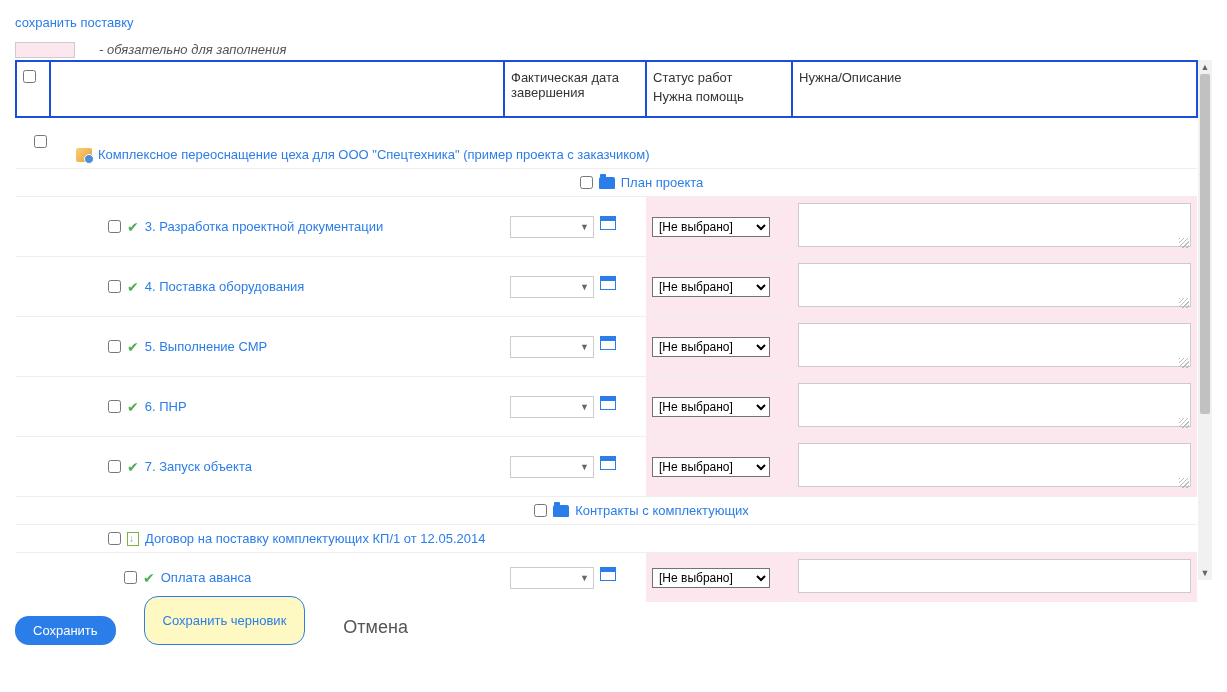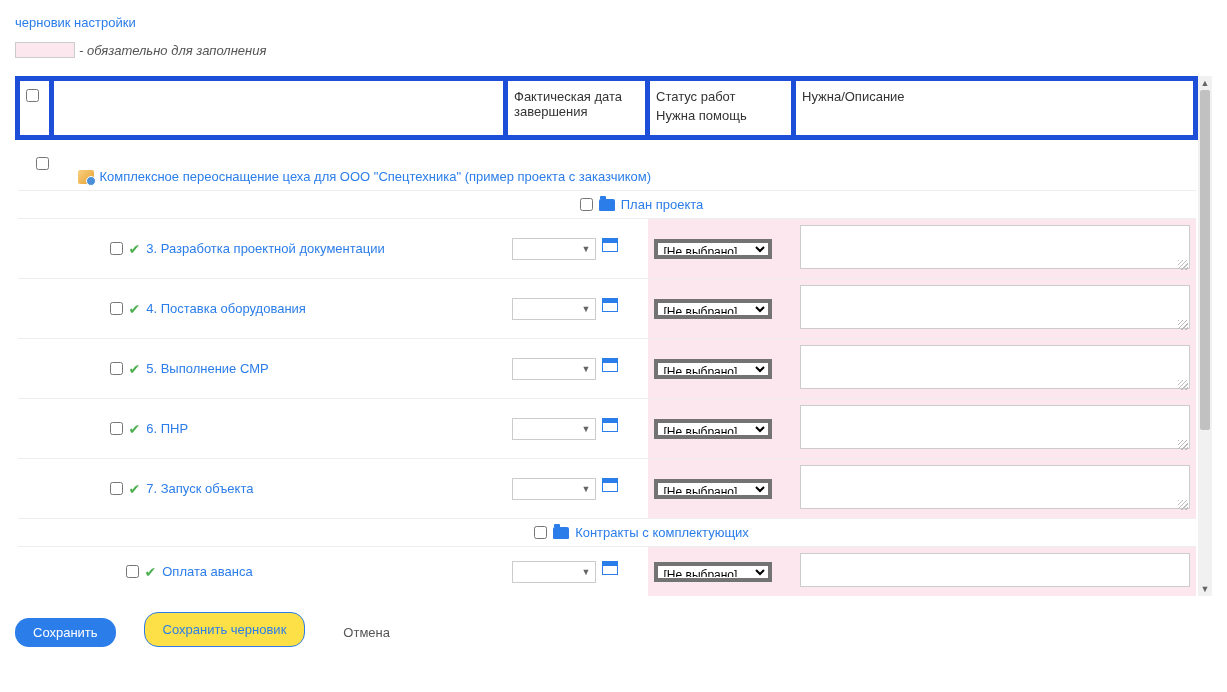--- a/index.html
+++ b/index.html
@@ -2,32 +2,32 @@
 <html><head>
 <meta charset="utf-8">
 <style>
 * { box-sizing: border-box; margin: 0; padding: 0; }
 body { font-family: Arial, sans-serif; font-size: 13px; color: #333; background: #fff; }
 .container { padding: 15px 15px 0 15px; }
 .header-row { display: flex; justify-content: space-between; align-items: center; margin-bottom: 12px; }
 .page-title { font-size: 15px; font-weight: bold; display: flex; align-items: center; gap: 6px; }
 .help-icon { width: 14px; height: 14px; border-radius: 50%; background: #ccc; color: #fff; display: inline-flex; align-items: center; justify-content: center; font-size: 10px; font-weight: bold; }
 .save-settings-link { color: #2b7de9; text-decoration: none; font-size: 13px; cursor: pointer; }
-.legend-row { display: flex; align-items: center; gap: 4px; margin-bottom: 18px; }
+.legend-row { display: flex; align-items: flex-start; gap: 24px; margin-bottom: 2px; }
 .legend-swatch { width: 60px; height: 16px; background: #fde7ee; border: 1px solid #ccc; }
 .legend-text { font-style: italic; color: #555; }
 
 .scroll-wrap { position: relative; height: 520px; border-right: 14px solid transparent; }
 .scrollbar { position: absolute; right: -14px; top: 0; bottom: 0; width: 14px; background: #f1f1f1; }
 .scroll-up, .scroll-down { height: 14px; display: flex; align-items: center; justify-content: center; color: #666; font-size: 9px; }
 .scroll-track { position: absolute; top: 14px; bottom: 14px; left: 0; right: 0; }
 .scroll-thumb { position: absolute; top: 0; left: 2px; right: 2px; height: 340px; background: #c1c1c1; border-radius: 2px; }
 
 table.grid { width: 100%; border-collapse: collapse; table-layout: fixed; }
-table.grid th { border: 5px solid #1d4ed8; padding: 8px 6px; text-align: left; font-weight: normal; vertical-align: top; font-size: 13px; }
+table.grid th { border: 2px solid #1d4ed8; padding: 8px 6px; text-align: left; font-weight: normal; vertical-align: top; font-size: 13px; }
 table.grid td { border-top: 1px solid #eee; padding: 6px; vertical-align: middle; }
 .th-link { color: #333; cursor: pointer; display: block; margin-bottom: 4px; }
 .col-check { width: 34px; text-align: center; }
 .col-name { width: 454px; }
 .col-date { width: 142px; }
 .col-status { width: 146px; }
 .col-desc { width: auto; }
 
 .name-cell { display: flex; align-items: center; gap: 6px; }
 .link { color: #2b7de9; text-decoration: none; cursor: pointer; }
@@ -43,40 +43,40 @@
 .indent-2 { padding-left: 36px; justify-content: center; }
 .indent-3 { padding-left: 52px; }
 .indent-4 { padding-left: 68px; }
 
 .date-select { width: 84px; height: 22px; border: 1px solid #ccc; background: #fff; display: inline-flex; align-items: center; justify-content: flex-end; padding-right: 4px; cursor: pointer; }
 .date-select .caret { font-size: 9px; color: #666; }
 .cal-icon { display: inline-block; margin-left: 6px; width: 16px; height: 14px; background: #fff; border: 1px solid #2b7de9; position: relative; cursor: pointer; }
 .cal-icon::before { content:""; position:absolute; top:0; left:0; right:0; height:4px; background:#2b7de9; }
 
 .req-cell { background: #fde7ee; }
-.status-select { width: 118px; height: 20px; border: 4px solid #737373; background: #fff; font-size: 12px; padding: 1px 2px; }
+.status-select { width: 118px; height: 20px; border: 1px solid #737373; background: #fff; font-size: 12px; padding: 1px 2px; }
 .desc-text { width: 100%; min-height: 44px; border: 1px solid #ccc; resize: none; font-family: inherit; font-size: 12px; padding: 2px; background:#fff; }
 .desc-text-wrap { position:relative; }
 .resize-grip { position:absolute; right:2px; bottom:2px; width:10px; height:10px; background: repeating-linear-gradient(135deg,#bbb,#bbb 1px,transparent 1px,transparent 3px); }
 
 .proj-row td { border-top: 1px solid #ccc; padding-top:8px; padding-bottom:8px; }
 .plan-row td, .contracts-row td { border-top: 1px solid #eee; }
 
 .footer { padding: 16px 15px 20px 15px; display: flex; gap: 28px; align-items: flex-end; border-top: none; }
 .btn-primary { background: #2b7de9; color: #fff; border: none; border-radius: 14px; padding: 7px 18px; font-size: 13px; cursor: pointer; }
-.btn-secondary { background: #fde047; color: #2b7de9; border: 1px solid #2b7de9; border-radius: 14px; padding: 9px 18px; font-size: 13px; cursor: pointer; }
-.btn-cancel { background: none; border: none; color: #555; font-size: 13px; cursor: pointer; padding: 7px 10px; }
+.btn-secondary { background: #fef9c3; color: #2b7de9; border: 1px solid #2b7de9; border-radius: 14px; padding: 16px 18px; font-size: 13px; cursor: pointer; }
+.btn-cancel { background: none; border: none; color: #555; font-size: 18px; cursor: pointer; padding: 7px 10px; }
 input[type=checkbox] { cursor: pointer; width:13px; height:13px; }
 </style>
 </head>
 <body>
 
 <div class="container">
   <div class="header-row">
-    <a class="save-settings-link">черновик настройки</a>
+    <a class="save-settings-link">сохранить поставку</a>
   </div>
 
   <div class="legend-row">
     <div class="legend-swatch"></div>
     <span class="legend-text">- обязательно для заполнения</span>
   </div>
 
   <div class="scroll-wrap">
     <table class="grid">
       <thead>
@@ -204,20 +204,30 @@
           <td class="col-check"></td>
           <td colspan="4">
             <div class="name-cell indent-2">
               <input type="checkbox" style="">
               <span class="folder-icon"></span>
               <a class="link">Контракты с комплектующих</a>
             </div>
           </td>
         </tr>
 
+        <tr>
+          <td class="col-check"></td>
+          <td colspan="4">
+            <div class="name-cell indent-3">
+              <input type="checkbox" style="">
+              <span class="doc-icon"></span>
+              <a class="link">Договор на поставку комплектующих КП/1 от 12.05.2014</a>
+            </div>
+          </td>
+        </tr>
 
         <tr style="height:28px; overflow:hidden;">
           <td class="col-check"></td>
           <td>
               <div class="name-cell indent-4">
             <input type="checkbox" style="">
             <span class="check-icon">✔</span>
             <a class="link">Оплата аванса</a>
           </div>
             </td>

